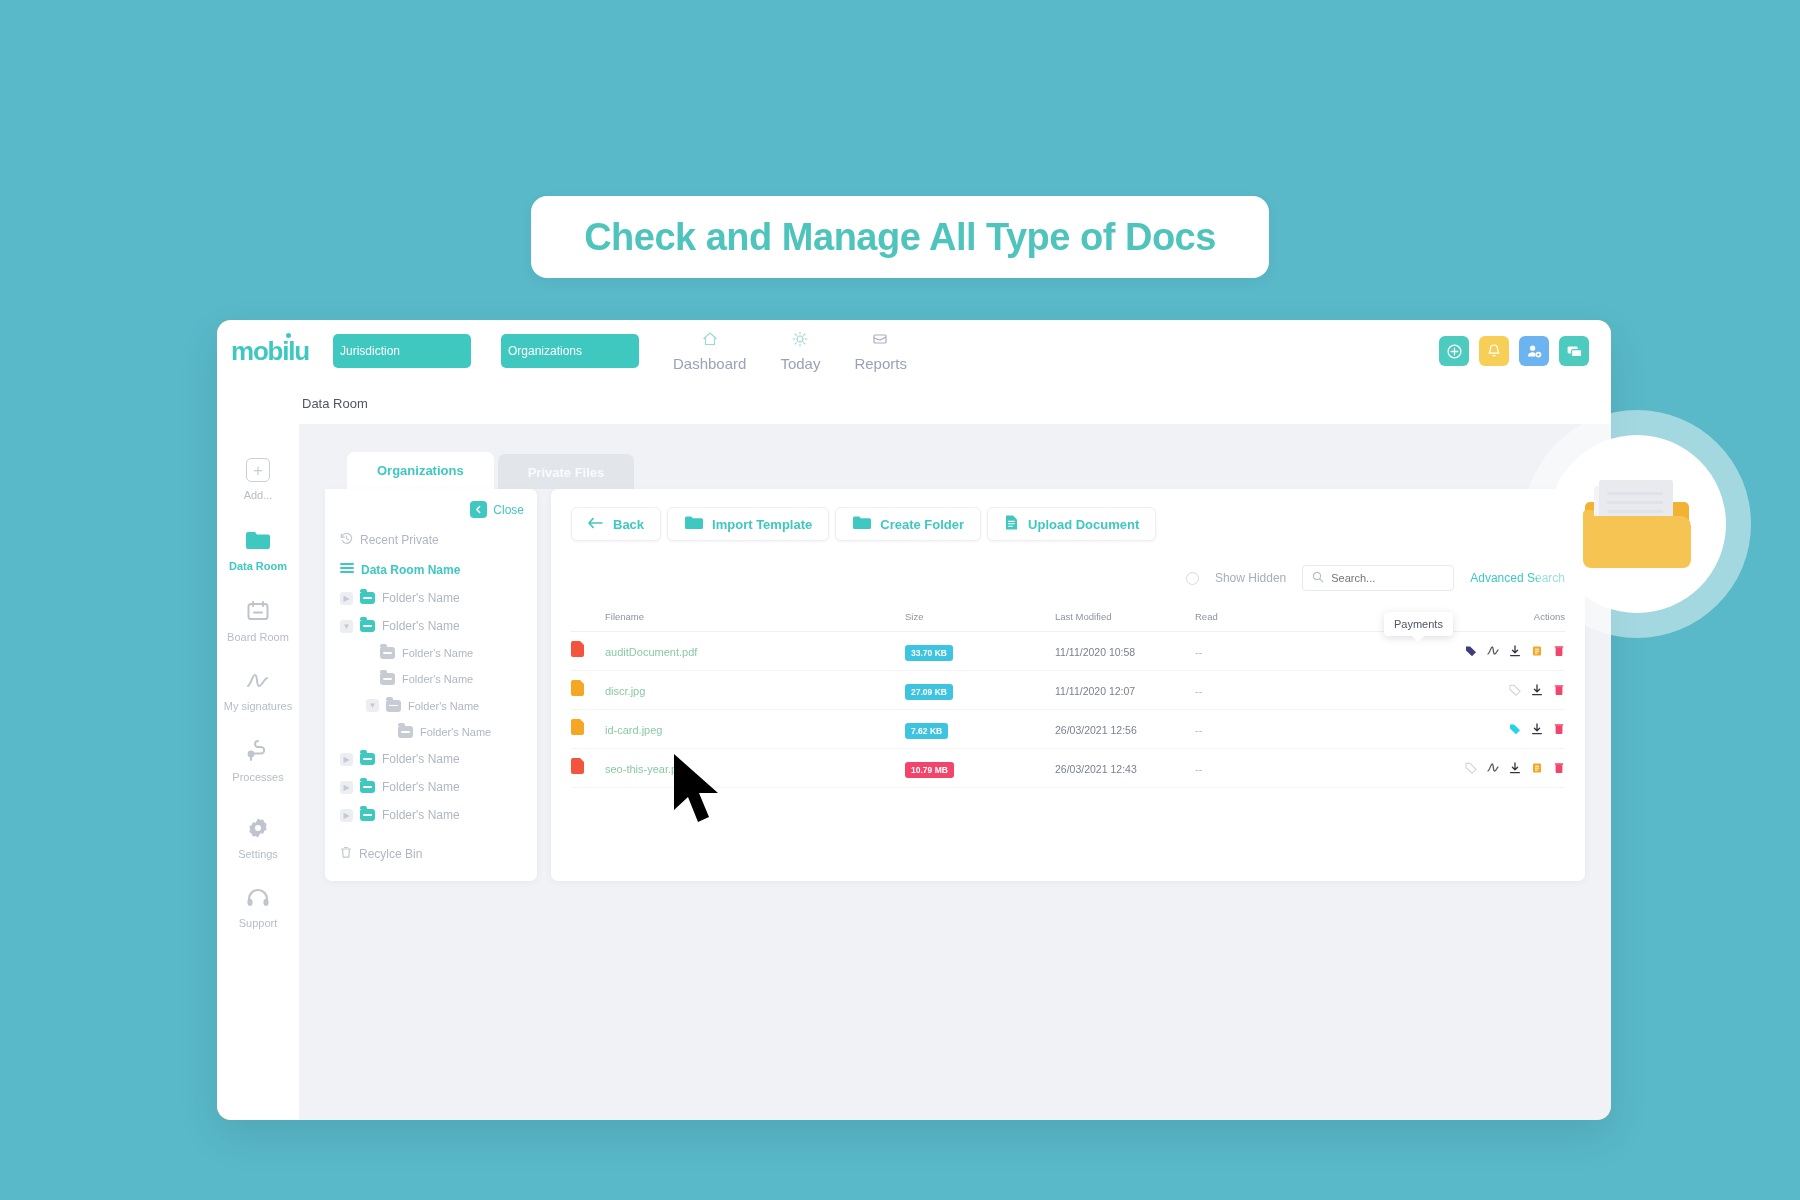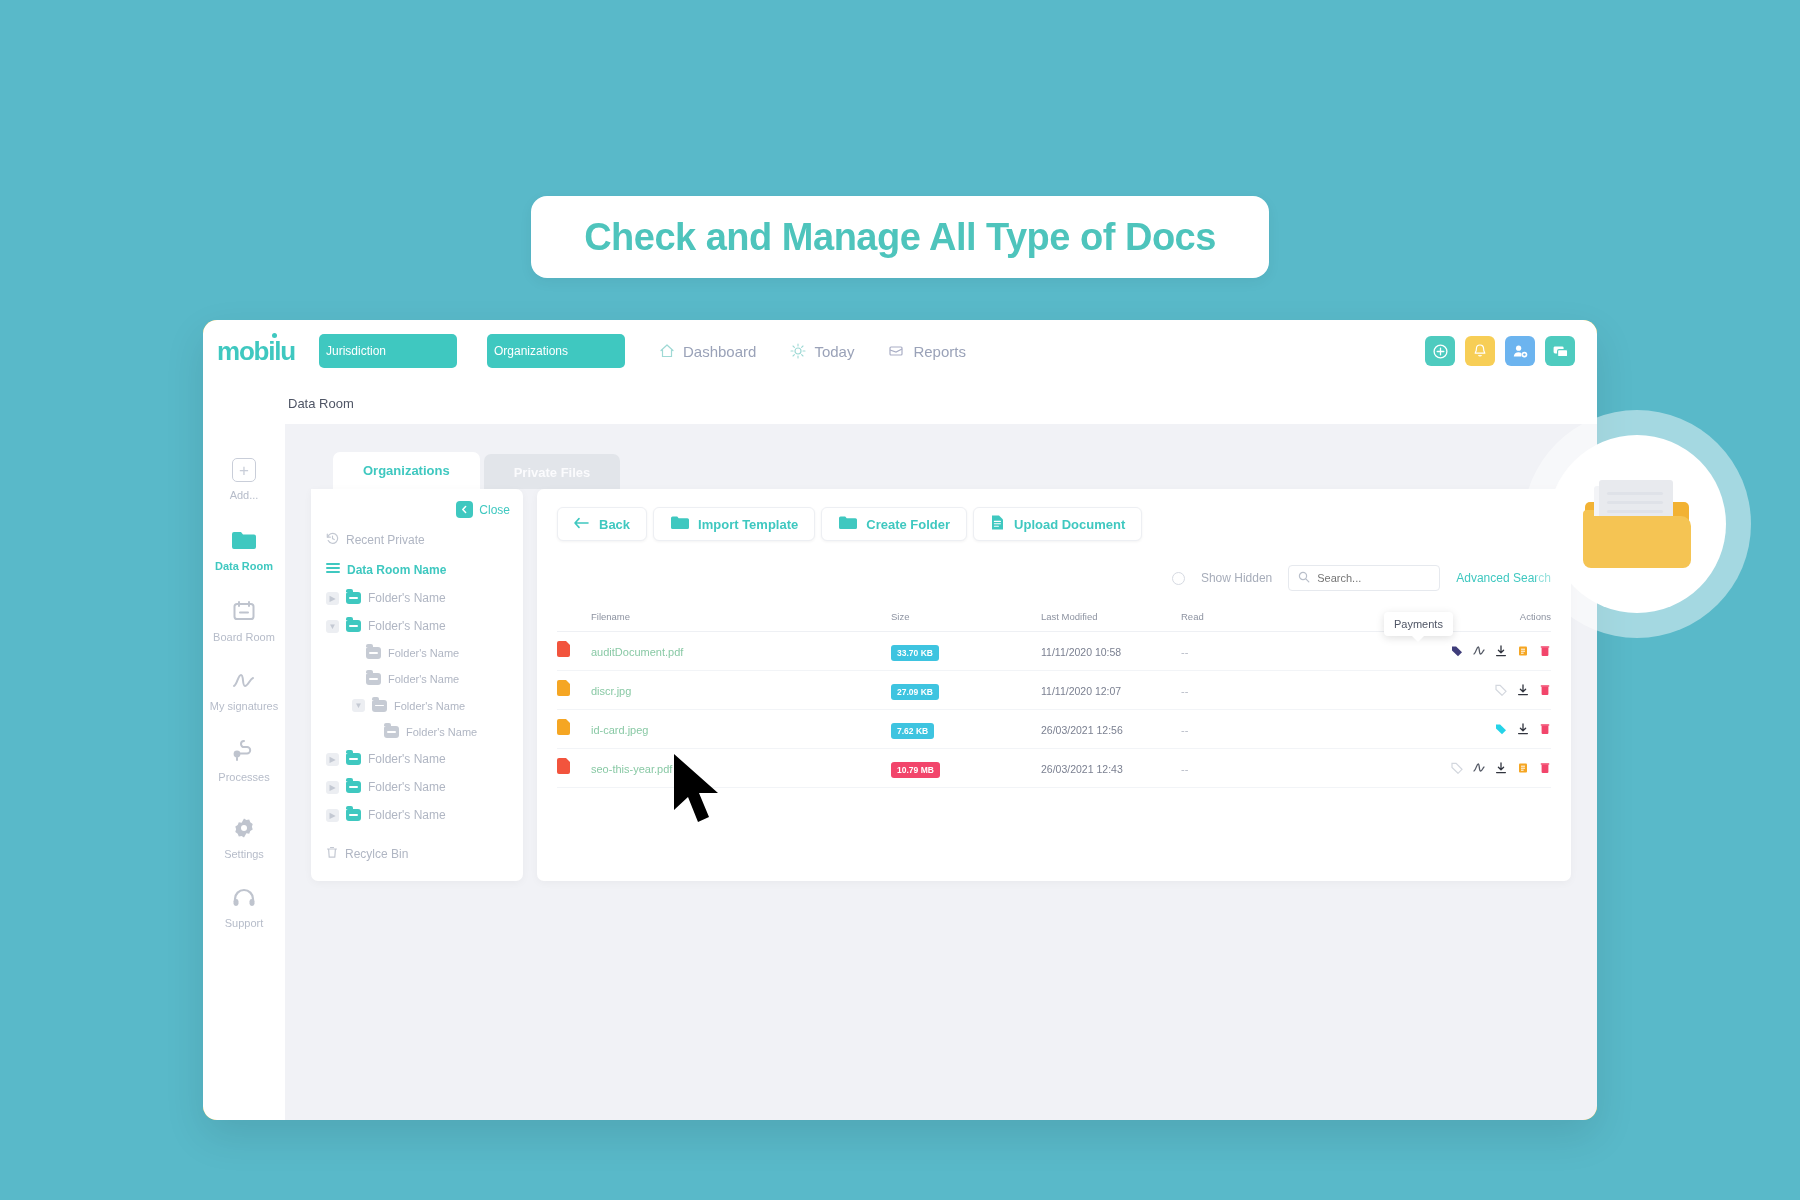--- a/index.html
+++ b/index.html
@@ -18,21 +18,21 @@
     display: flex; align-items: center; justify-content: center;
     box-shadow: 0 4px 14px rgba(0,0,0,.05);
   }
   .headline-text {
     color: #4ec4bc; font-size: 38px; font-weight: bold;
     letter-spacing: -0.5px; white-space: nowrap;
   }
 
   
   .window {
-    position: absolute; left: 203px; top: 320px;
+    position: absolute; left: 217px; top: 320px;
     width: 1394px; height: 800px;
     background: #eab308; border-radius: 14px;
     box-shadow: 0 16px 40px rgba(0,0,0,.10);
     overflow: hidden;
   }
 
   
   .topbar {
     position: absolute; left: 0; top: 0; width: 100%; height: 62px;
     background: #fff; display: flex; align-items: center;
@@ -50,21 +50,21 @@
     height: 34px; border-radius: 5px; background: #3fc8c0;
     color: #fff; font-size: 12px;
     display: flex; align-items: center; padding: 0 7px;
     min-width: 138px;
   }
   .pill.first { margin-left: 10px; }
   .pill.second { margin-left: 30px; }
 
   .navitem {
     display: flex; align-items: center; gap: 8px;
-    color: #9aa2b8; font-size: 15px; margin-left: 34px;
+    color: #9aa2b8; font-size: 15px; margin-left: 34px; flex-direction: column;
   }
   .navitem .glyph { display: flex; }
 
   .topactions {
     margin-left: auto; margin-right: 22px;
     display: flex; align-items: center; gap: 10px;
   }
   .abtn {
     width: 30px; height: 30px; border-radius: 6px;
     display: flex; align-items: center; justify-content: center;

